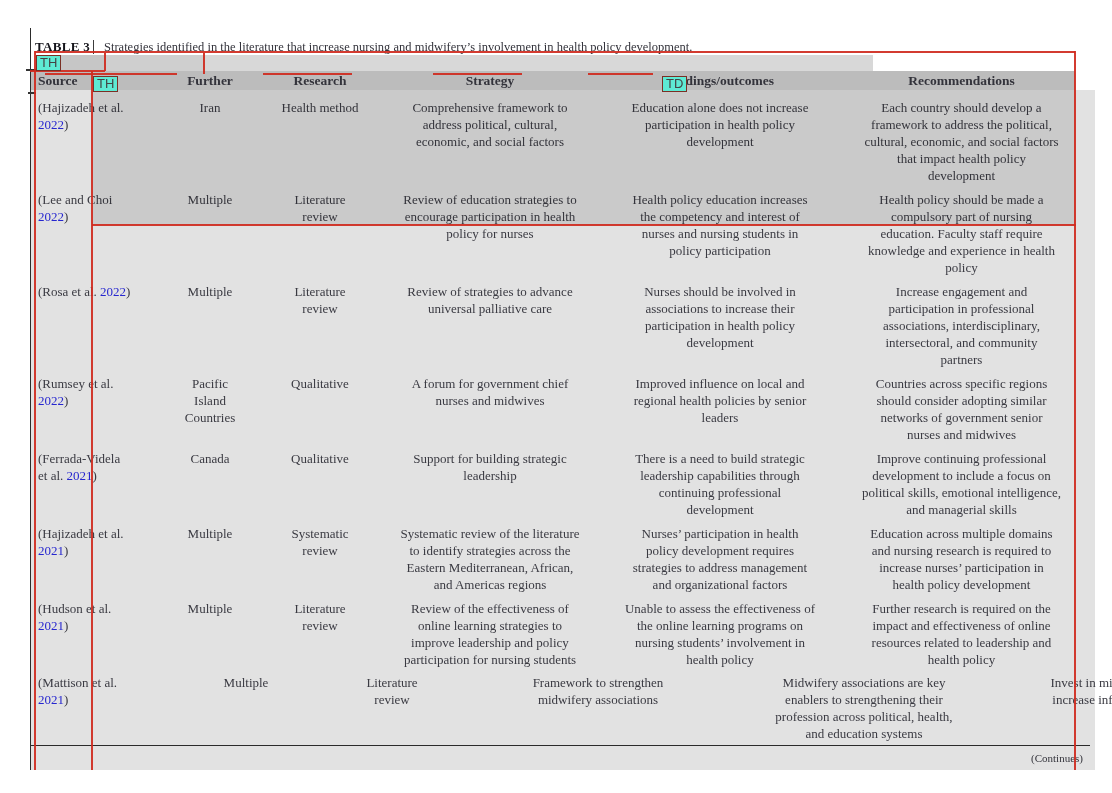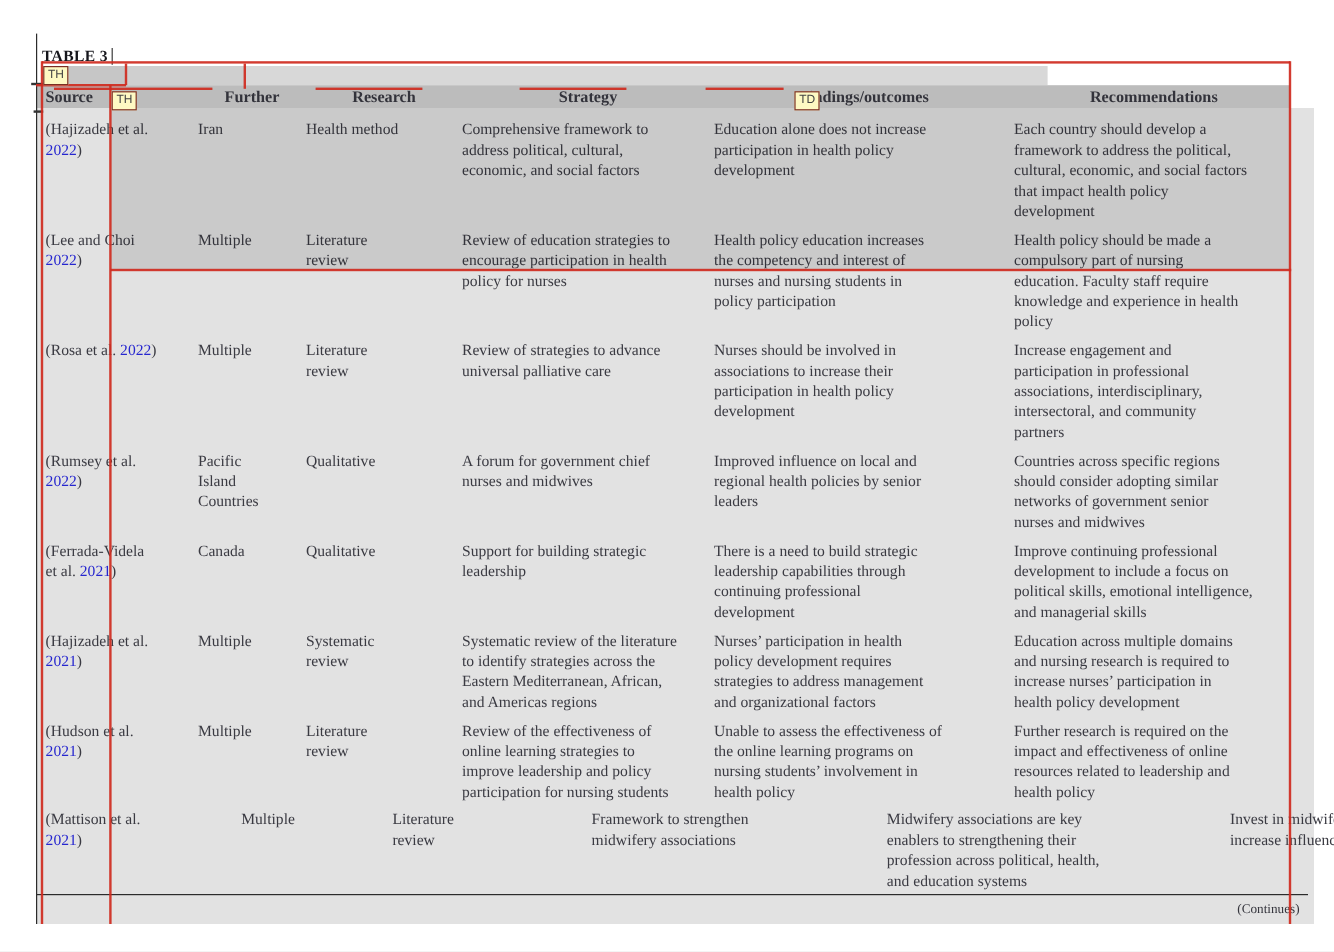--- a/index.html
+++ b/index.html
@@ -29,56 +29,57 @@
   .grid6 {
     left:35px; width:1043px; display:grid; z-index:2;
     grid-template-columns:130px 90px 130px 210px 250px 233px;
   }
   .header-row { top:72px; height:18px; align-items:center; }
   .header-cell { font-size:13.5px; font-weight:bold; color:#33333b; text-align:center; line-height:16px; }
   .header-cell.col-source { text-align:left; padding-left:3px; }
 
   .body-row { align-items:start; }
   .cell {
-    font-size:13px; line-height:17px; white-space:pre-line;
+    font-size:13px; line-height:17px; text-align:center; white-space:pre-line;
     color:#3a3a42;
   }
   .cell.col-source { text-align:left; padding-left:3px; }
   .cite-link { color:#2626cf; text-decoration:none; cursor:pointer; }
 
   
   .rule { background:#2b2b2b; z-index:4; }
   .left-rule    { left:30px; top:28px; width:1px; height:765px; }
   .bottom-rule  { left:30px; top:745px; width:1060px; height:1px; }
   .frag-a { left:26px; top:69px; width:18px; height:2px; background:#333; z-index:4; }
   .frag-b { left:28px; top:92px; width:8px;  height:2px; background:#333; z-index:4; }
 
   
   .red-line { position:absolute; background:#cf2a1e; z-index:5; pointer-events:none; opacity:.92; }
   .ann-label {
-    position:absolute; z-index:6; background:#fef9c3; border:1px solid #7a2f25;
+    position:absolute; z-index:6; background:#5eead4; border:1px solid #7a2f25;
     color:#444; font-family:"Liberation Sans","DejaVu Sans",sans-serif;
-    font-size:10px; line-height:13px; padding:0 3px; height:16px; pointer-events:none;
+    font-size:13px; line-height:13px; padding:0 3px; height:16px; pointer-events:none;
   }
 
   .continues { left:900px; top:752px; width:183px; text-align:right; font-size:11px; color:#33333b; z-index:2; }
 </style>
 </head>
 <body>
 
 <div class="page">
 
   <div class="abs table-base"></div>
   <div class="abs band-chunk1"></div>
   <div class="abs band-chunk2"></div>
   <div class="abs band-chunk3"></div>
   <div class="abs header-bg"></div>
 
   <div class="abs table-label">TABLE 3</div>
   <div class="abs title-sep"></div>
+  <div class="abs table-caption">Strategies identified in the literature that increase nursing and midwifery’s involvement in health policy development.</div>
 
   <div class="abs grid6 header-row" id="header-row">
       <div class="header-cell col-source">Source</div>
       <div class="header-cell col-country">Further</div>
       <div class="header-cell col-research">Research</div>
       <div class="header-cell col-strategy">Strategy</div>
       <div class="header-cell col-findings">Findings/outcomes</div>
       <div class="header-cell col-recommendations">Recommendations</div>
     </div>
 

